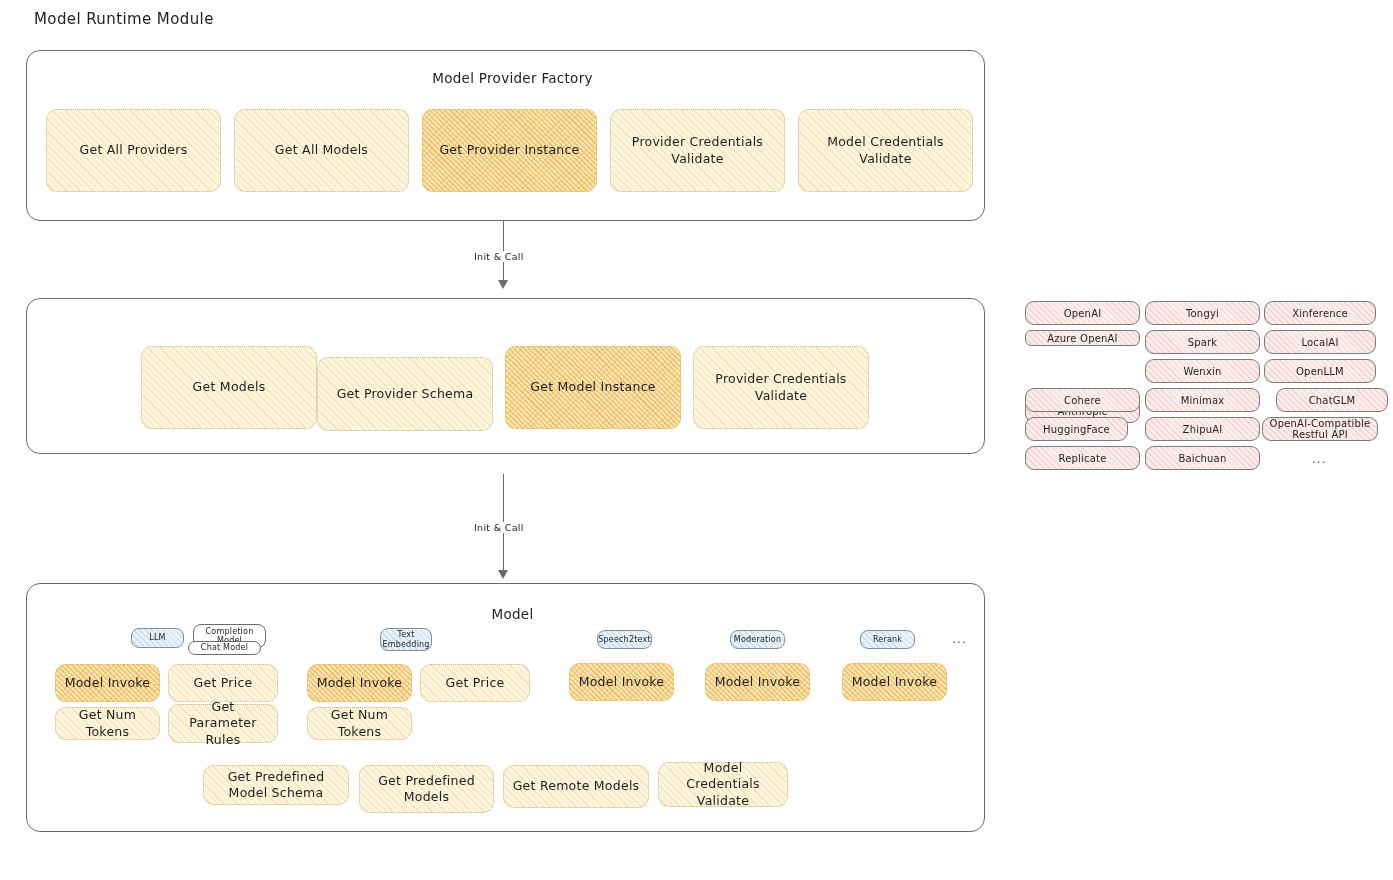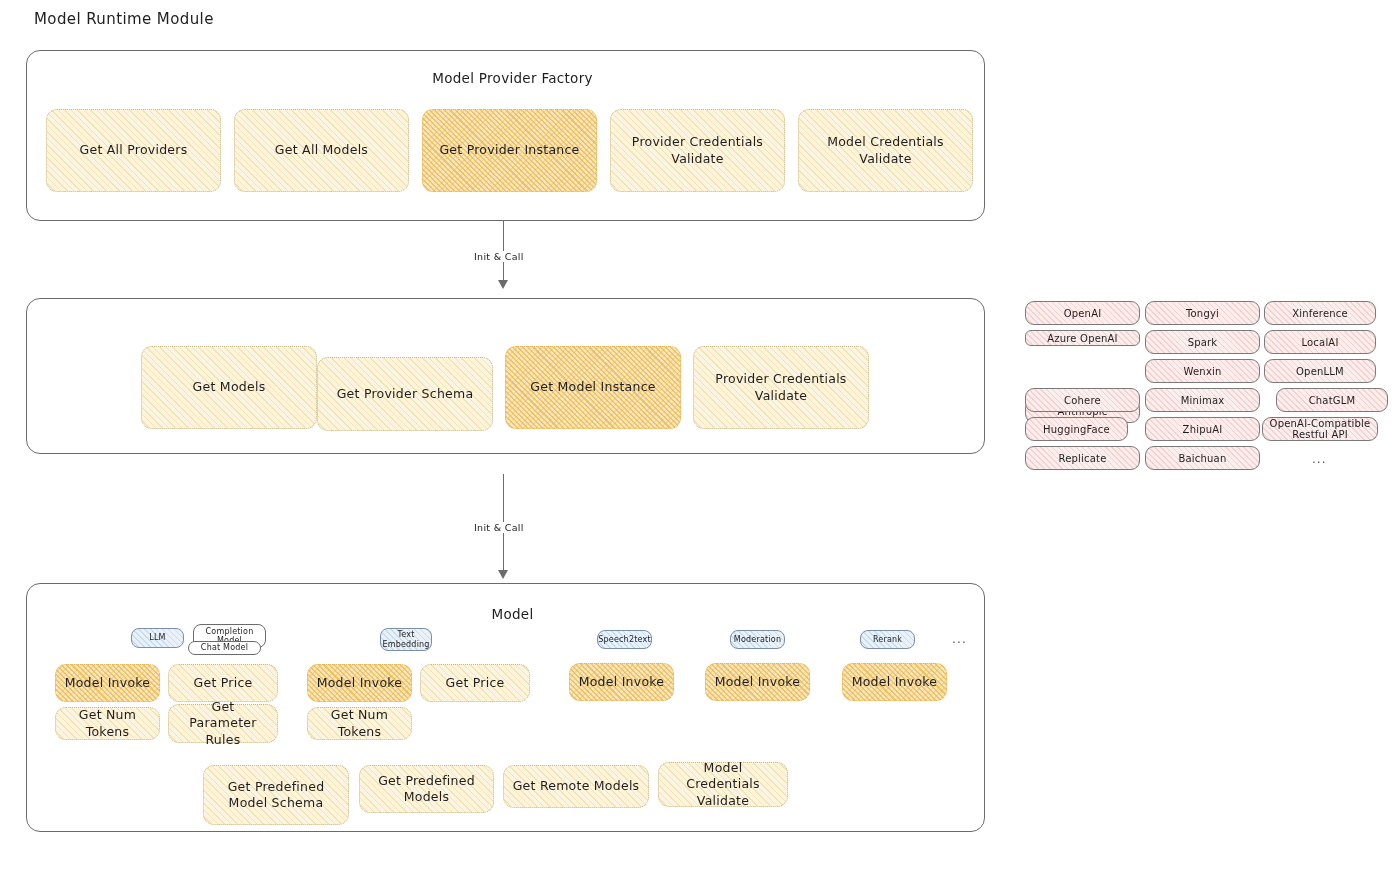--- a/index.html
+++ b/index.html
@@ -171,21 +171,21 @@
     <div class="node hl" style="left:542px;top:79px;width:105px;height:38px;">Model Invoke</div>
 
     <div class="badge" style="left:703px;top:46px;width:55px;height:19px;">Moderation</div>
     <div class="node hl" style="left:678px;top:79px;width:105px;height:38px;">Model Invoke</div>
 
     <div class="badge" style="left:833px;top:46px;width:55px;height:19px;">Rerank</div>
     <div class="node hl" style="left:815px;top:79px;width:105px;height:38px;">Model Invoke</div>
 
     <div class="ellipsis-dots" style="left:925px;top:48px;">...</div>
 
-    <div class="node" style="left:176px;top:181px;width:146px;height:60px;">Get Predefined Model Schema</div>
+    <div class="node" style="left:176px;top:181px;width:146px;height:40px;">Get Predefined Model Schema</div>
     <div class="node" style="left:476px;top:181px;width:146px;height:43px;">Get Remote Models</div>
     <div class="node" style="left:332px;top:181px;width:135px;height:48px;">Get Predefined Models</div>
     <div class="node" style="left:631px;top:178px;width:130px;height:45px;">Model Credentials Validate</div>
   </div>
 
   <div>
 
     <div class="chip" style="left:1025px;top:301px;width:115px;height:24px;">OpenAI</div>
     <div class="chip" style="left:1025px;top:330px;width:115px;height:16px;border-radius:6px;">Azure OpenAI</div>
     <div class="chip" style="left:1025px;top:359px;width:115px;height:24px;margin-top:40px;">Anthropic</div>

